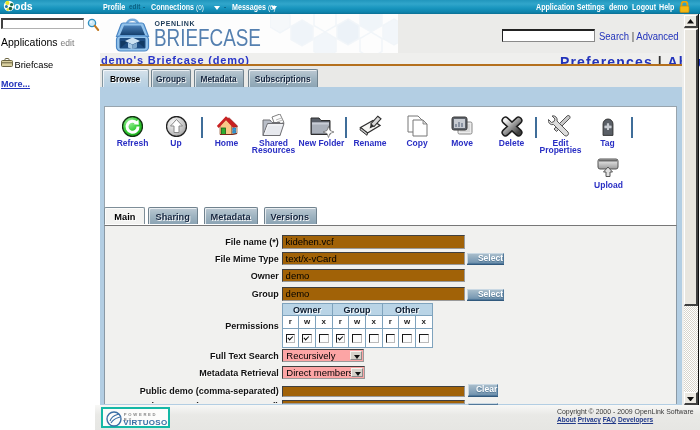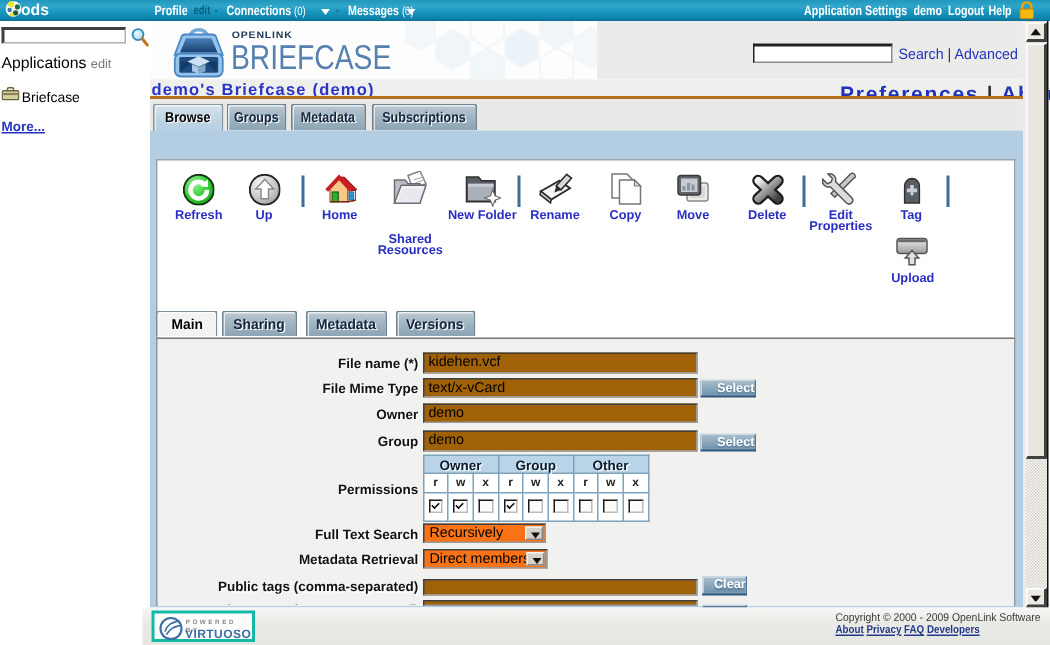--- a/index.html
+++ b/index.html
@@ -59,21 +59,21 @@
   border:1px solid #8a99a5; border-top:1px solid #777; border-bottom:none; }
 .flbl { position:absolute; font-size:9px; font-weight:bold; color:#111;
   white-space:nowrap; transform:translateX(-100%); }
 .finput { position:absolute; background:#a16207; font-size:9.5px; color:#000;
   border:1px solid #9a9a9a; border-top:1.8px solid #404040; border-left:1.8px solid #404040;
   padding:1px 0 0 3px; line-height:10px; }
 .sbtn { position:absolute; background:linear-gradient(#a7bcca, #7e9db6 80%, #6d90ac);
   border:1px solid #51789a; border-top-color:#c9d8e3; border-left-color:#c9d8e3;
   box-shadow:0 1px 0 #31597d; color:#fff; font-weight:bold; font-size:8.5px;
   text-align:right; line-height:9px; text-shadow:0 1px 1px #4a718f; }
-.fsel { position:absolute; background:#f97316; font-size:9.5px; color:#000;
+.fsel { position:absolute; background:#fca5a5; font-size:9.5px; color:#000;
   border:1px solid #9a9a9a; border-top:1.8px solid #404040; border-left:1.8px solid #404040;
   padding:1px 0 0 3px; line-height:10px; }
 .selarw { position:absolute; right:1px; top:1px; bottom:1px; width:12px;
   background:#d6d2ca; border:1px solid #8a8a8a; border-top-color:#f4f2ee; border-left-color:#f4f2ee; }
 .selarw:after { content:""; position:absolute; left:2.5px; top:3.5px;
   border:3.5px solid transparent; border-top:4px solid #111; }
 
 #ptable { left:281.6px; top:303.2px; }
 #ptable table { border-collapse:collapse; }
 #ptable td { border:1.4px solid #7fa3bd; background:#fff; text-align:center; }
@@ -244,21 +244,21 @@
   </svg>
   <div class="iconlbl" style="left:226.5px; top:139.5px;">Home</div>
 
   <svg class="icon" style="left:261px; top:114px;" width="26" height="24" viewBox="0 0 26 24">
     <path d="M11 3 l8 -3 l4 8.5 l-9 3 z" fill="#fdfdfd" stroke="#808080" stroke-width="1"></path>
     <path d="M15 6 l6 -2.2 M16 8 l6 -2.2" stroke="#aaa" stroke-width=".8"></path>
     <path d="M2 6 h7 l2 2.5 h8 v13 H2 z" fill="#b9bec8" stroke="#6e6e72" stroke-width="1"></path>
     <path d="M2 21.5 L6.5 9.5 h16.5 l-4 12 z" fill="#e7e9ee" stroke="#6e6e72" stroke-width="1"></path>
     <path d="M3.5 20.5 L7.2 11 h14.2" fill="none" stroke="#f6f7f9" stroke-width="1"></path>
   </svg>
-  <div class="iconlbl" style="left:273.5px; top:139.5px;margin-top:16px;">Shared<br>Resources</div>
+  <div class="iconlbl" style="left:273.5px; top:139.5px;">Shared<br>Resources</div>
 
   <svg class="icon" style="left:309px; top:115px;" width="25" height="23" viewBox="0 0 25 23">
     <path d="M2 3 h8 l2 2.5 h9 v14 H2 z" fill="#585d66" stroke="#2e2e2e" stroke-width="1"></path>
     <path d="M3 7.5 h17 v11 H3 z" fill="#aab0ba"></path>
     <path d="M3 7.5 h17 v2 H3 z" fill="#c8cdd6"></path>
     <path d="M19.5 11.5 l1.5 4 l4 1.5 l-4 1.5 l-1.5 4 l-1.5 -4 l-4 -1.5 l4 -1.5 z" fill="#fff" stroke="#666" stroke-width=".7"></path>
   </svg>
   <div class="iconlbl" style="left:321.5px; top:139.5px;">New Folder</div>
   <div class="isep" style="left:344.7px;"></div>
 
@@ -378,21 +378,21 @@
             <td><span class="cb"></span></td>
       </tr>
     </tbody>
       </table>
   </div>
 
   <div class="flbl" style="left:278.8px; top:351px;">Full Text Search</div>
   <div class="fsel" style="left:282.3px; top:348.8px; width:82px; height:13.7px;">Recursively<span class="selarw"></span></div>
   <div class="flbl" style="left:278.8px; top:368px;">Metadata Retrieval</div>
   <div class="fsel" style="left:282.3px; top:365.9px; width:83px; height:13.2px;">Direct members<span class="selarw"></span></div>
-  <div class="flbl" style="left:278.8px; top:386px;">Public tags (comma-separated)</div>
+  <div class="flbl" style="left:278.8px; top:386px;">Public demo (comma-separated)</div>
   <div class="finput" style="left:281.6px; top:385.7px; width:183px; height:11.6px;"></div>
   <div class="sbtn" style="left:468.2px; top:384.3px; width:30px; height:11.7px;">Clear</div>
   <div class="ab" style="left:100px; top:400.6px; width:178.5px; height:2.6px; overflow:hidden;">
       <div style="position:absolute; right:0; top:0; font-size:9px; font-weight:bold; color:#111; white-space:nowrap;">private tags (comma-separated)</div>
     </div>
   <div class="finput" style="left:281.6px; top:400.2px; width:183px; height:4.3px;"></div>
   <div class="sbtn" style="left:468.2px; top:402.5px; width:30px; height:2px;"></div>
 
   <div class="ab" id="sbar">
     <div class="sbtn3d" style="top:1px;"></div>

